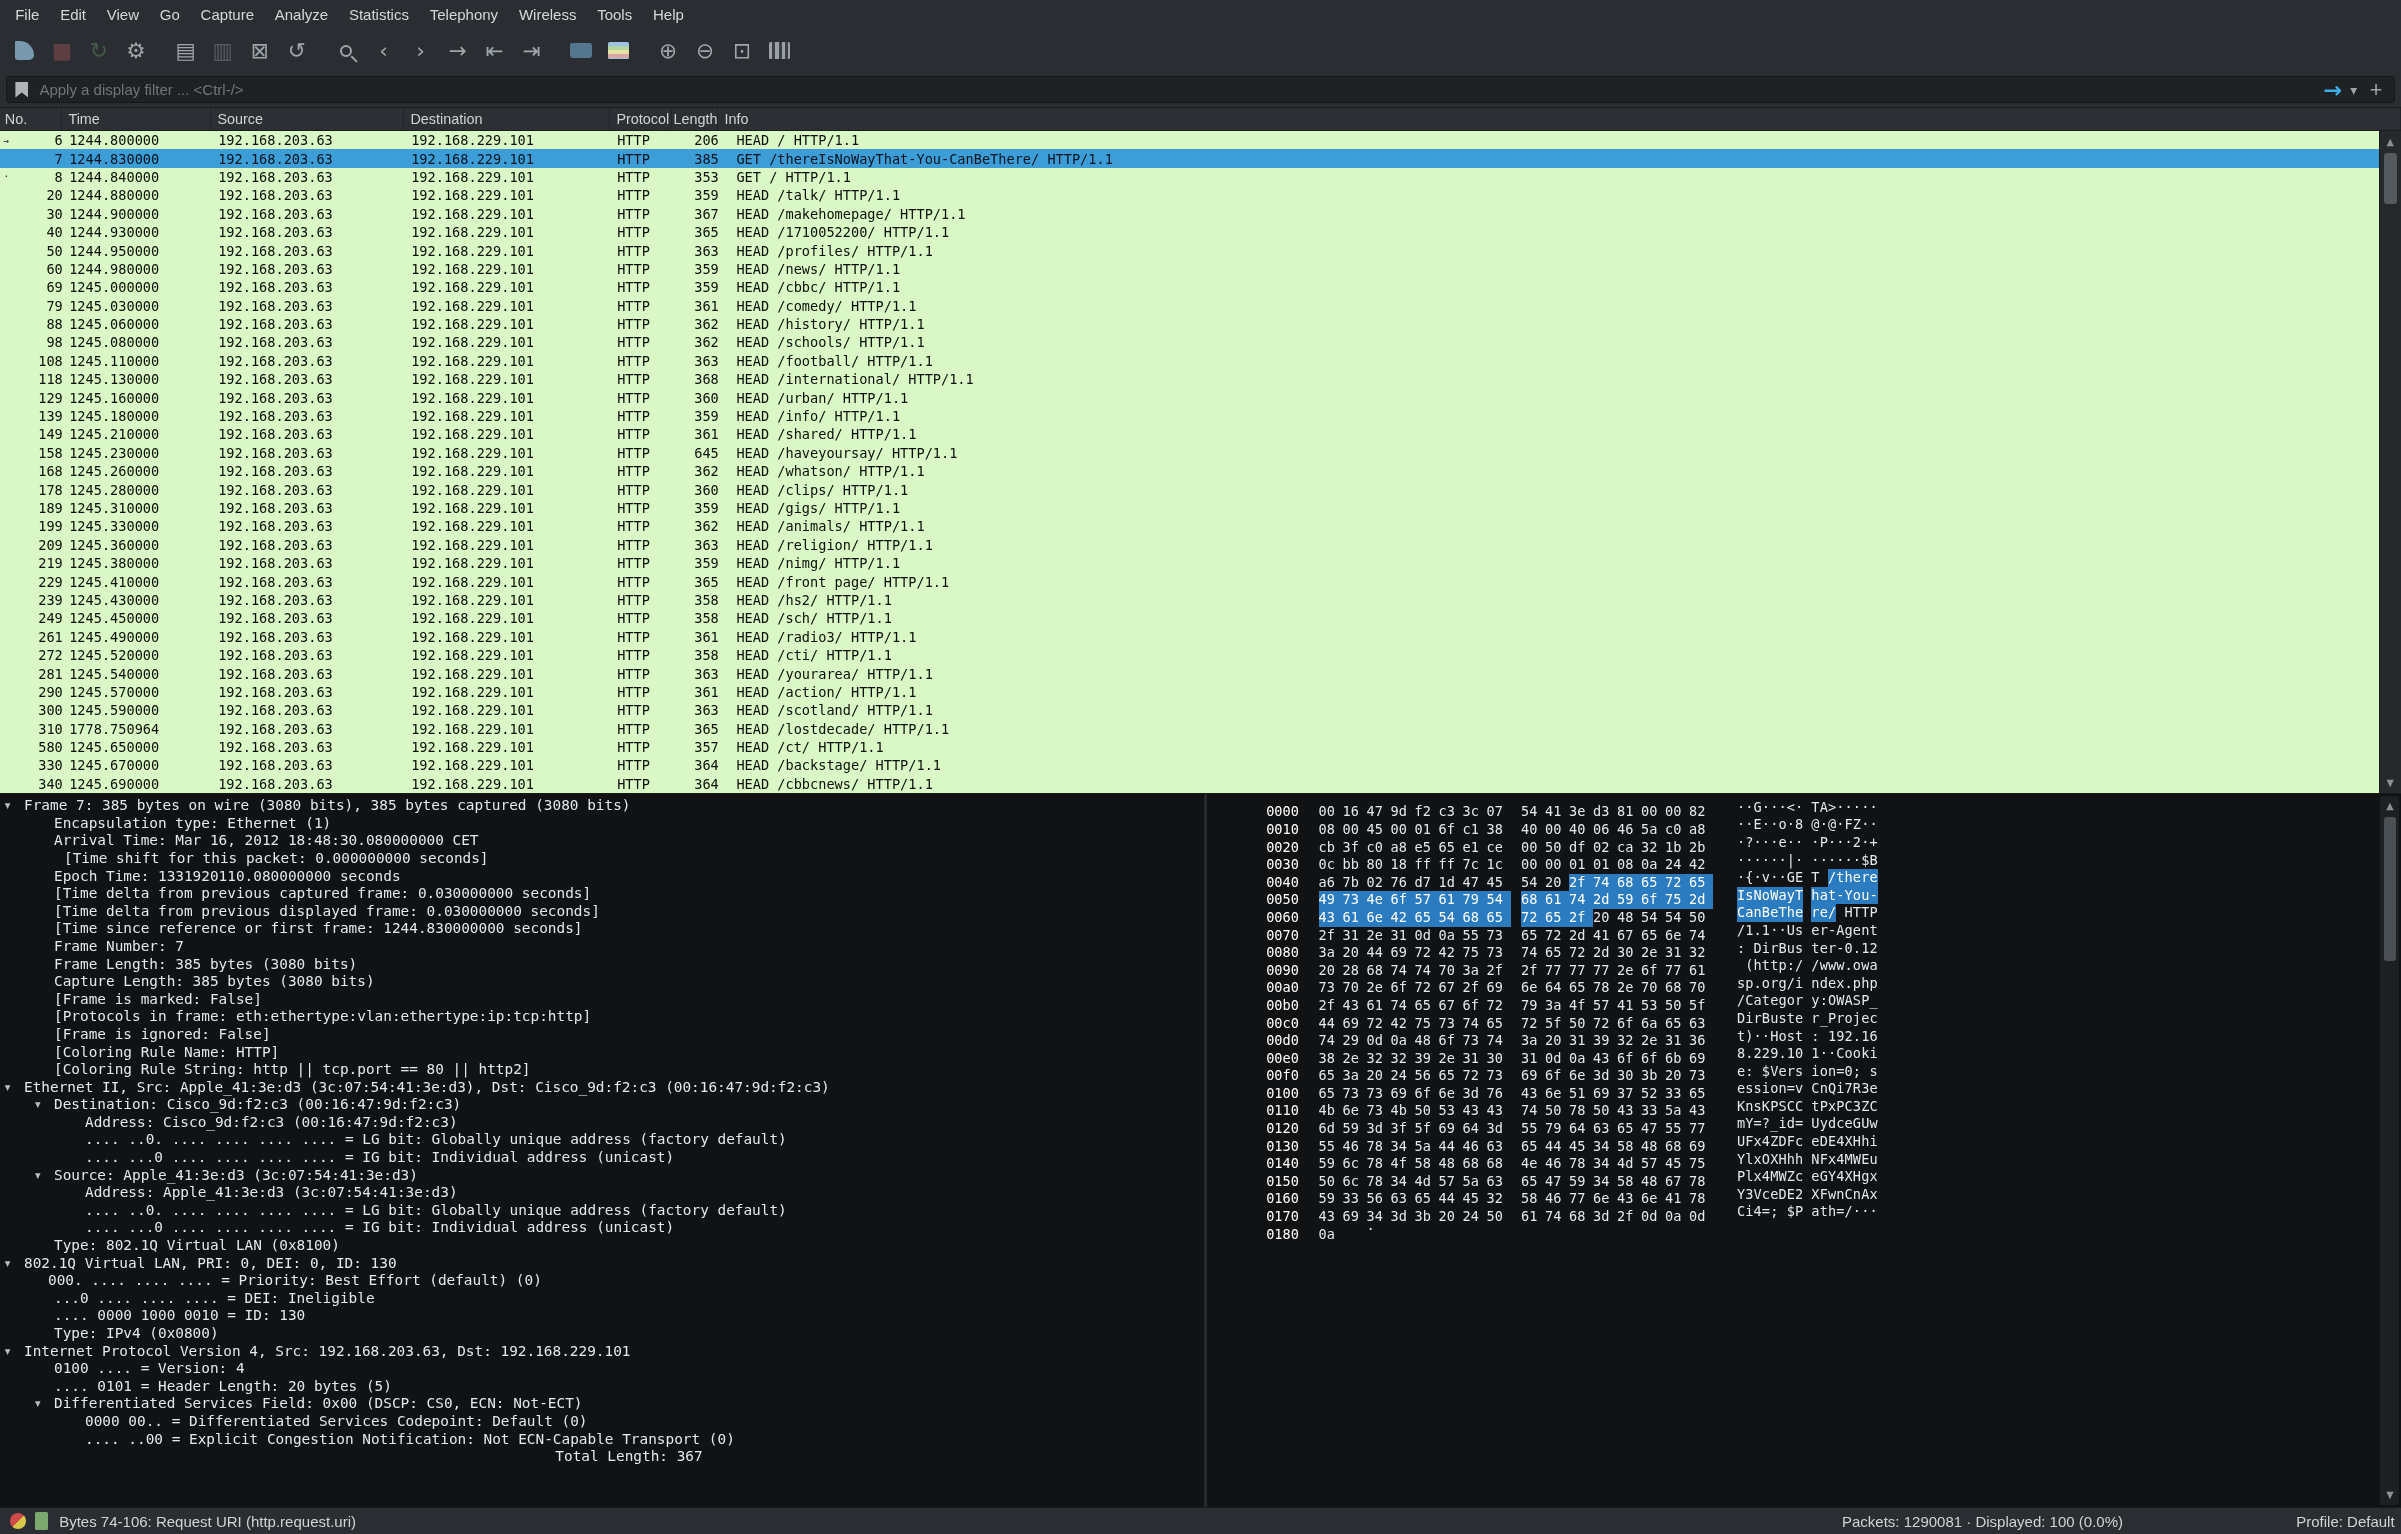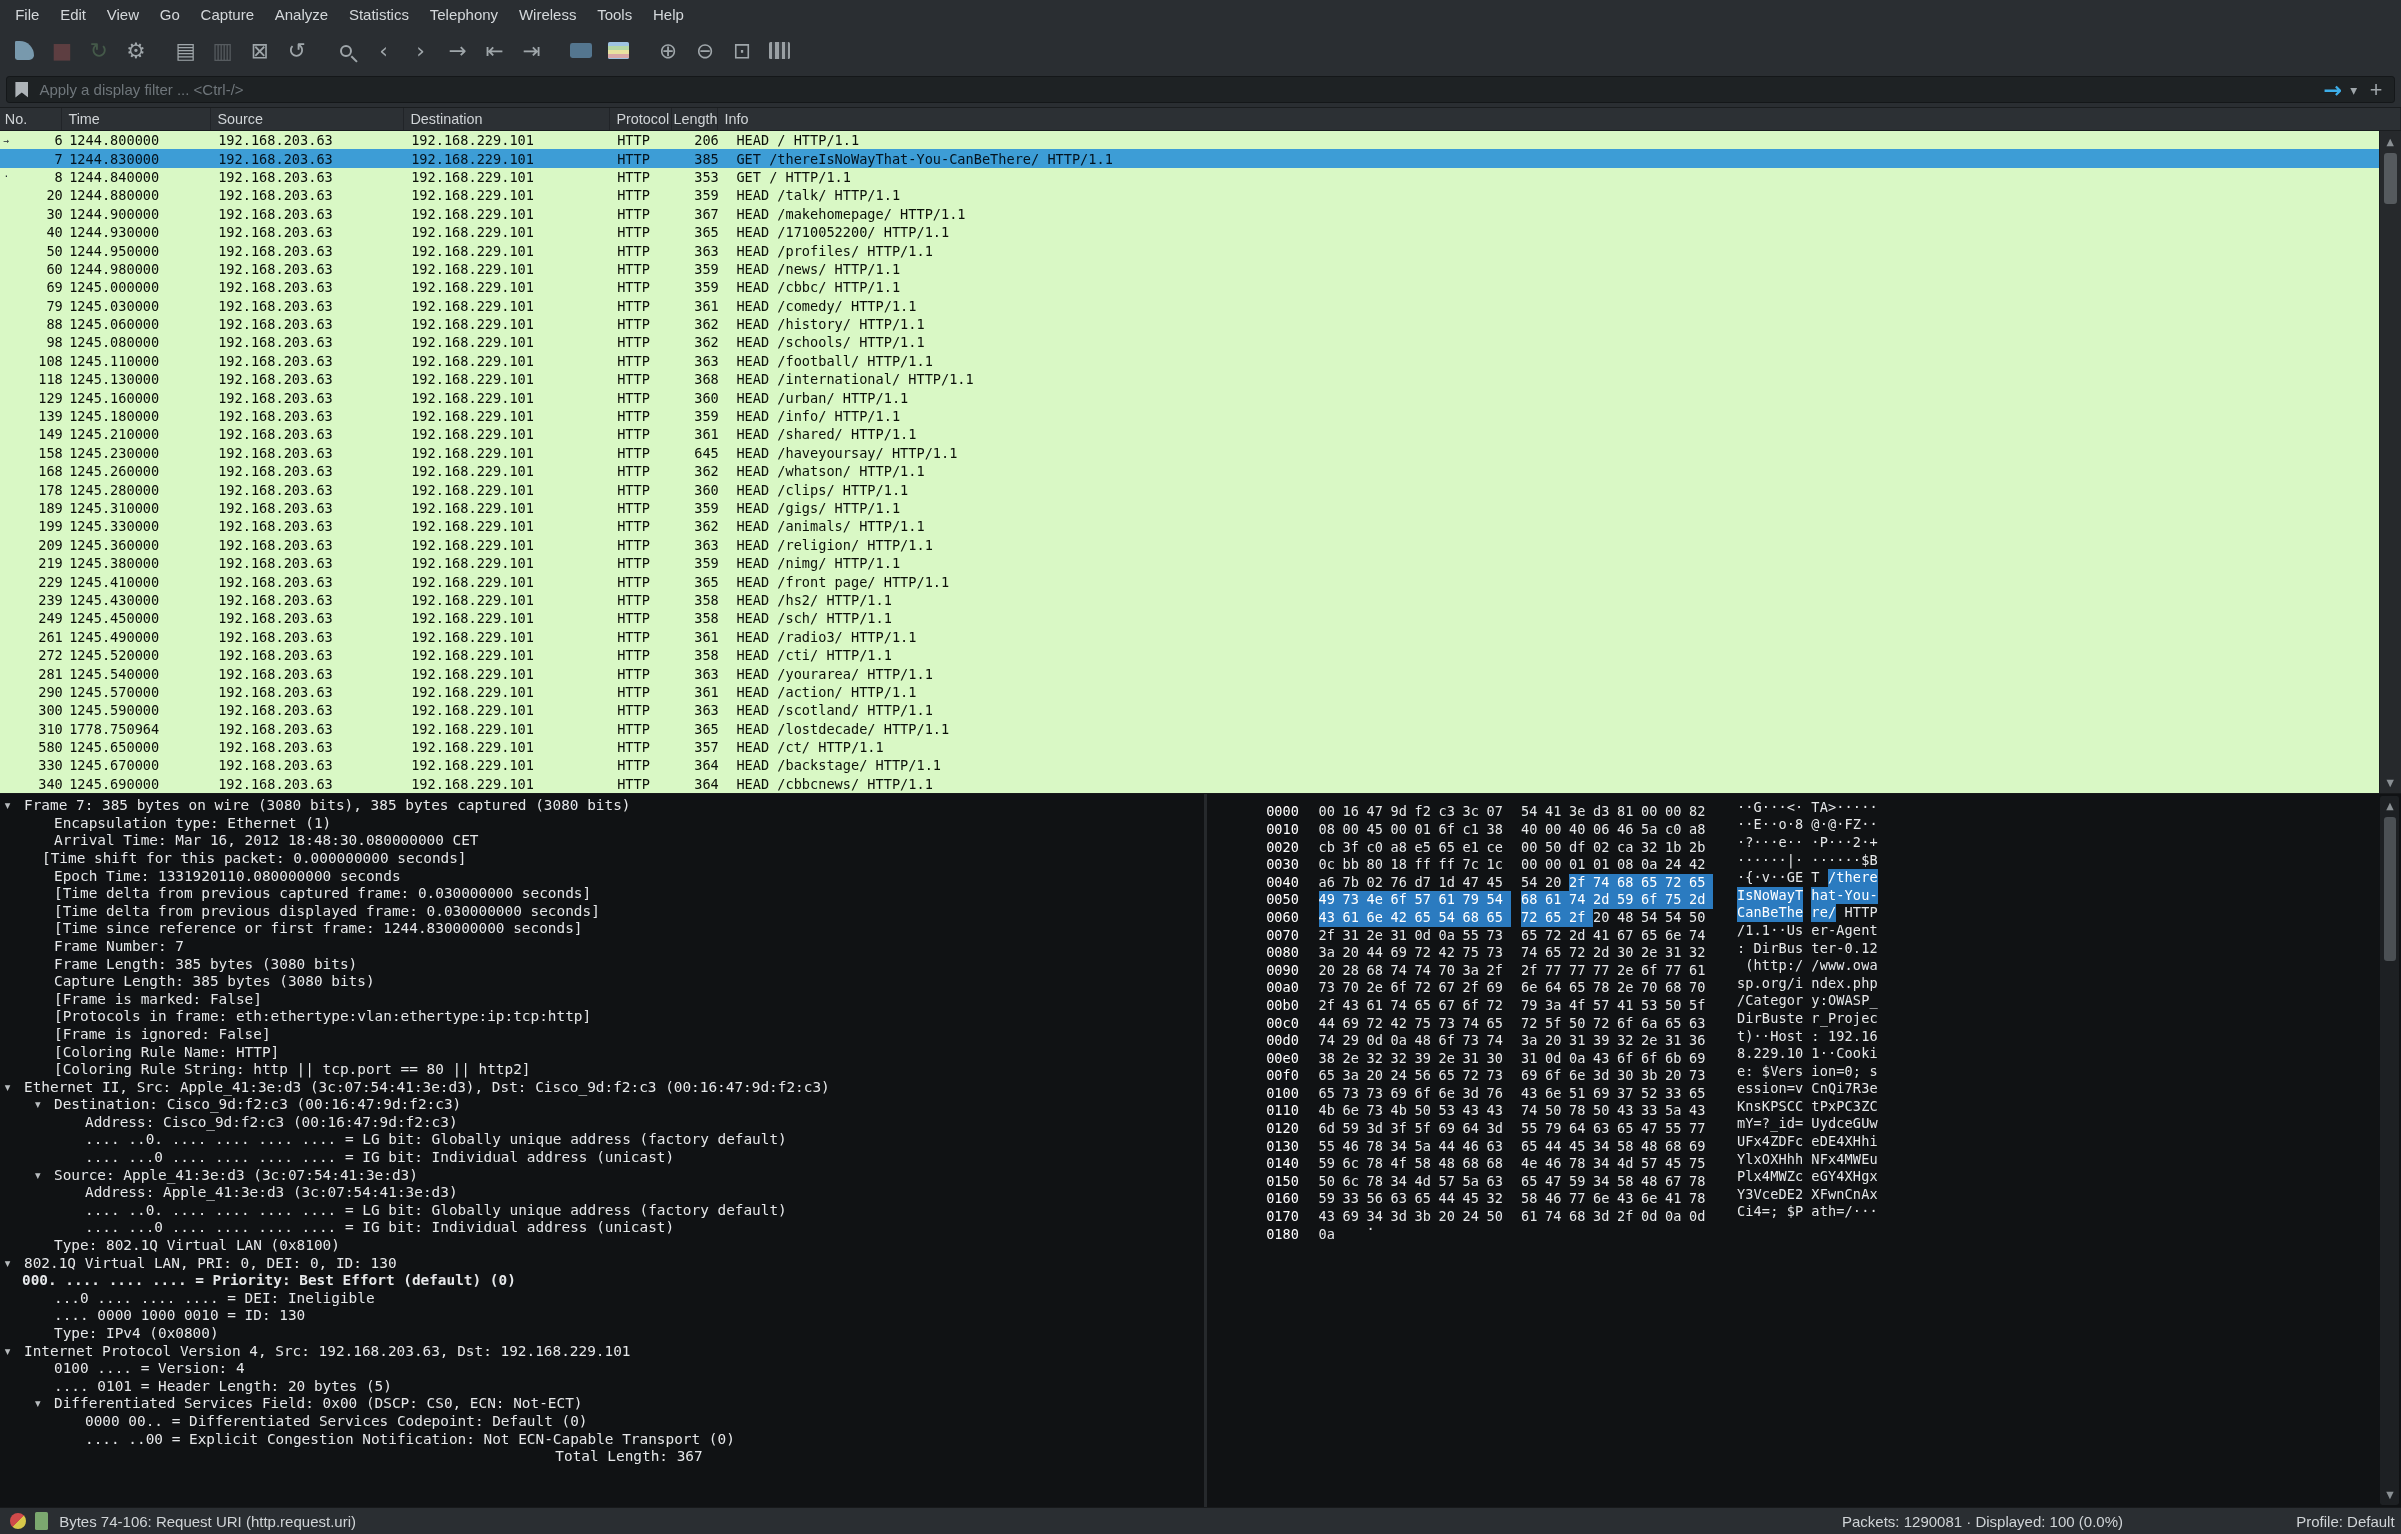--- a/index.html
+++ b/index.html
@@ -566,21 +566,21 @@
       <div class="pl-thumb"></div>
       <div class="sc-arr down">▼</div>
     </div>
   </div>
 
   <div class="bottom">
     <div class="details">
         <div class="d-line" style="padding-left: 24px;"><div class="d-arrow" style="left: 4.8px;">▾</div><span>Frame 7: 385 bytes on wire (3080 bits), 385 bytes captured (3080 bits)</span></div>
         <div class="d-line" style="padding-left: 54px;"><span>Encapsulation type: Ethernet (1)</span></div>
         <div class="d-line" style="padding-left: 54px;"><span>Arrival Time: Mar 16, 2012 18:48:30.080000000 CET</span></div>
-        <div class="d-line" style="padding-left: 42px;"><span>[Time shift for this packet: 0.000000000 seconds]</span></div>
+        <div class="d-line" style="padding-left: 64px;"><span>[Time shift for this packet: 0.000000000 seconds]</span></div>
         <div class="d-line" style="padding-left: 54px;"><span>Epoch Time: 1331920110.080000000 seconds</span></div>
         <div class="d-line" style="padding-left: 54px;"><span>[Time delta from previous captured frame: 0.030000000 seconds]</span></div>
         <div class="d-line" style="padding-left: 54px;"><span>[Time delta from previous displayed frame: 0.030000000 seconds]</span></div>
         <div class="d-line" style="padding-left: 54px;"><span>[Time since reference or first frame: 1244.830000000 seconds]</span></div>
         <div class="d-line" style="padding-left: 54px;"><span>Frame Number: 7</span></div>
         <div class="d-line" style="padding-left: 54px;"><span>Frame Length: 385 bytes (3080 bits)</span></div>
         <div class="d-line" style="padding-left: 54px;"><span>Capture Length: 385 bytes (3080 bits)</span></div>
         <div class="d-line" style="padding-left: 54px;"><span>[Frame is marked: False]</span></div>
         <div class="d-line" style="padding-left: 54px;"><span>[Protocols in frame: eth:ethertype:vlan:ethertype:ip:tcp:http]</span></div>
         <div class="d-line" style="padding-left: 54px;"><span>[Frame is ignored: False]</span></div>
@@ -590,21 +590,21 @@
         <div class="d-line" style="padding-left: 54px;"><div class="d-arrow" style="left: 35px;">▾</div><span>Destination: Cisco_9d:f2:c3 (00:16:47:9d:f2:c3)</span></div>
         <div class="d-line" style="padding-left: 85px;"><span>Address: Cisco_9d:f2:c3 (00:16:47:9d:f2:c3)</span></div>
         <div class="d-line" style="padding-left: 85px;"><span>.... ..0. .... .... .... .... = LG bit: Globally unique address (factory default)</span></div>
         <div class="d-line" style="padding-left: 85px;"><span>.... ...0 .... .... .... .... = IG bit: Individual address (unicast)</span></div>
         <div class="d-line" style="padding-left: 54px;"><div class="d-arrow" style="left: 35px;">▾</div><span>Source: Apple_41:3e:d3 (3c:07:54:41:3e:d3)</span></div>
         <div class="d-line" style="padding-left: 85px;"><span>Address: Apple_41:3e:d3 (3c:07:54:41:3e:d3)</span></div>
         <div class="d-line" style="padding-left: 85px;"><span>.... ..0. .... .... .... .... = LG bit: Globally unique address (factory default)</span></div>
         <div class="d-line" style="padding-left: 85px;"><span>.... ...0 .... .... .... .... = IG bit: Individual address (unicast)</span></div>
         <div class="d-line" style="padding-left: 54px;"><span>Type: 802.1Q Virtual LAN (0x8100)</span></div>
         <div class="d-line" style="padding-left: 24px;"><div class="d-arrow" style="left: 4.8px;">▾</div><span>802.1Q Virtual LAN, PRI: 0, DEI: 0, ID: 130</span></div>
-        <div class="d-line" style="padding-left: 22px; font-weight: bold;"><span>000. .... .... .... = Priority: Best Effort (default) (0)</span></div>
+        <div class="d-line" style="padding-left: 48px;"><span>000. .... .... .... = Priority: Best Effort (default) (0)</span></div>
         <div class="d-line" style="padding-left: 54px;"><span>...0 .... .... .... = DEI: Ineligible</span></div>
         <div class="d-line" style="padding-left: 54px;"><span>.... 0000 1000 0010 = ID: 130</span></div>
         <div class="d-line" style="padding-left: 54px;"><span>Type: IPv4 (0x0800)</span></div>
         <div class="d-line" style="padding-left: 24px;"><div class="d-arrow" style="left: 4.8px;">▾</div><span>Internet Protocol Version 4, Src: 192.168.203.63, Dst: 192.168.229.101</span></div>
         <div class="d-line" style="padding-left: 54px;"><span>0100 .... = Version: 4</span></div>
         <div class="d-line" style="padding-left: 54px;"><span>.... 0101 = Header Length: 20 bytes (5)</span></div>
         <div class="d-line" style="padding-left: 54px;"><div class="d-arrow" style="left: 35px;">▾</div><span>Differentiated Services Field: 0x00 (DSCP: CS0, ECN: Not-ECT)</span></div>
         <div class="d-line" style="padding-left: 85px;"><span>0000 00.. = Differentiated Services Codepoint: Default (0)</span></div>
         <div class="d-line" style="padding-left: 85px;"><span>.... ..00 = Explicit Congestion Notification: Not ECN-Capable Transport (0)</span></div>
         <div class="d-line" style="padding-left: 54px; text-align: center;"><span>Total Length: 367</span></div>

